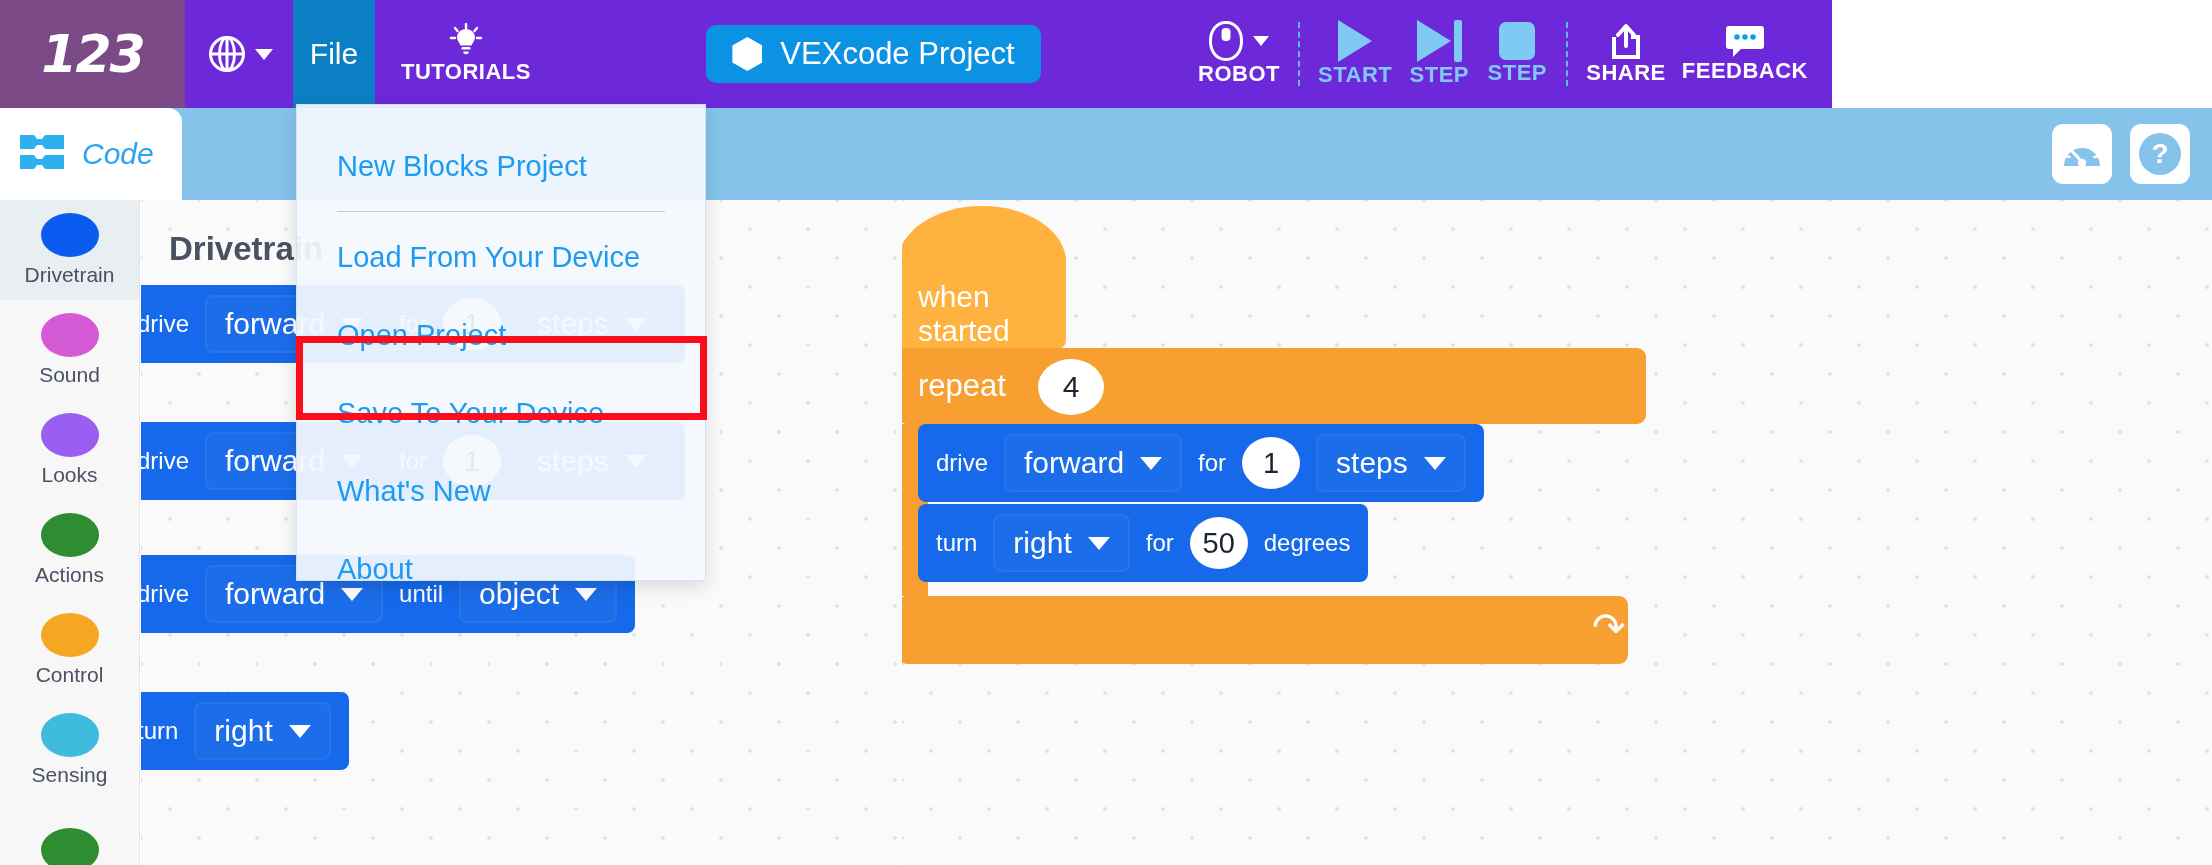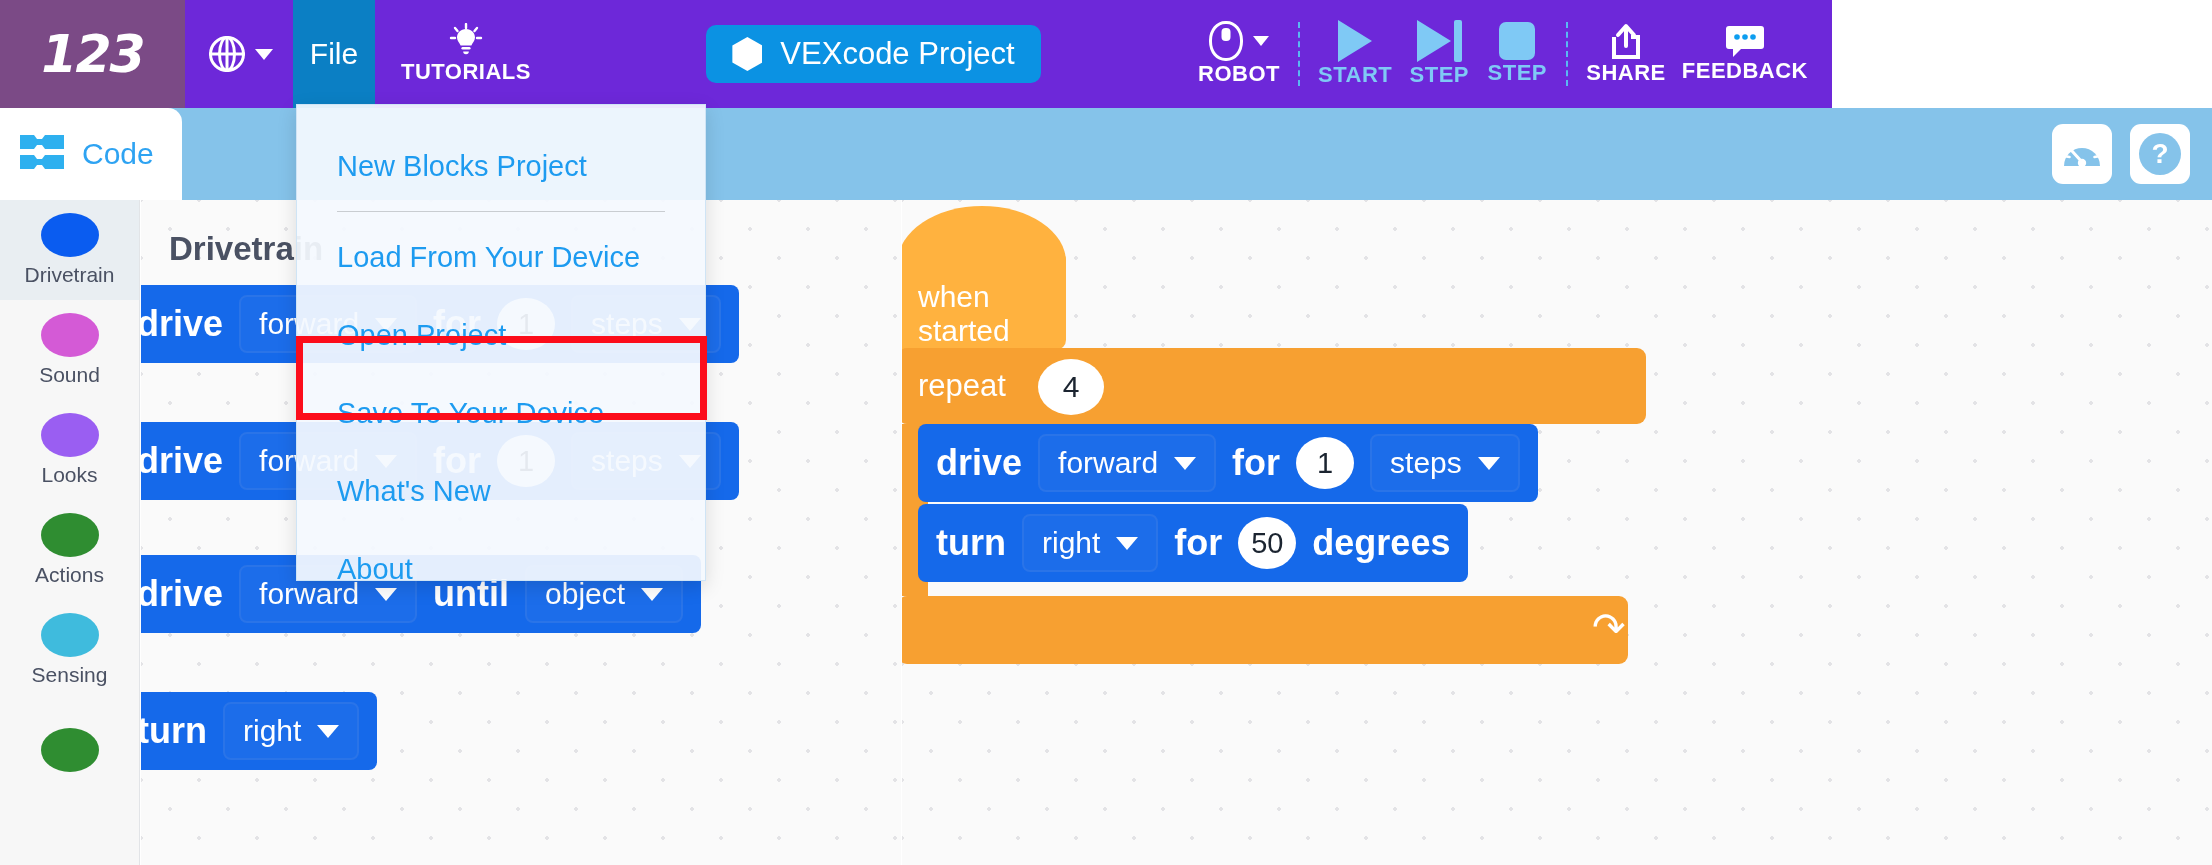--- a/index.html
+++ b/index.html
@@ -126,21 +126,21 @@
   }
   .code-tab {
     position: absolute; left: 0; top: 0;
     width: 182px; height: 92px;
     background: #ffffff;
     border-top-right-radius: 14px;
     display: flex; align-items: center; gap: 14px; padding-left: 20px;
     cursor: pointer;
   }
   .blocks-glyph { width: 48px; height: 42px; position: relative; }
-  .code-tab-label { color: #2ea3f2; font-size: 30px; }
+  .code-tab-label { color: #2ea3f2; font-size: 30px; font-style: italic; }
   .subheader-right {
     position: absolute; right: 22px; top: 0; height: 92px;
     display: flex; align-items: center; gap: 18px;
   }
   .sq-btn {
     width: 60px; height: 60px; background: #ffffff; border-radius: 11px;
     display: flex; align-items: center; justify-content: center; cursor: pointer;
   }
   .help-circle {
     width: 42px; height: 42px; border-radius: 50%; background: #85c3ea;
@@ -197,21 +197,21 @@
   
   .blk {
     position: absolute;
     display: flex; align-items: center;
     border-radius: 8px;
     padding: 0 18px;
     gap: 16px;
     cursor: grab;
   }
   .blk.blue { background: #1569ea; }
-  .blk-text { color: #ffffff; font-size: 36px; white-space: nowrap; font-weight: bold; }
+  .blk-text { color: #ffffff; font-size: 24px; white-space: nowrap; }
   .dropdown {
     display: flex; align-items: center; gap: 16px;
     border: 2px solid #2a74e8; border-radius: 8px;
     padding: 10px 18px;
     background: rgba(255,255,255,0.03);
   }
   .dd-label { color: #ffffff; font-size: 30px; white-space: nowrap; }
   .dd-caret {
     width: 0; height: 0;
     border-left: 11px solid transparent;
@@ -436,20 +436,24 @@
     </div>
     <div class="cat">
       <div class="cat-dot" style="background:#9a5ef2"></div>
       <div class="cat-label">Looks</div>
     </div>
     <div class="cat">
       <div class="cat-dot" style="background:#2f8d31"></div>
       <div class="cat-label">Actions</div>
     </div>
     <div class="cat">
+      <div class="cat-dot" style="background:#f5a623"></div>
+      <div class="cat-label">Control</div>
+    </div>
+    <div class="cat">
       <div class="cat-dot" style="background:#3fbbdd"></div>
       <div class="cat-label">Sensing</div>
     </div>
     <div class="cat">
       <div class="cat-dot" style="background:#2f8d31"></div>
     </div>
   </div>
 
   <div class="palette">
     <div class="palette-title">Drivetrain</div>

